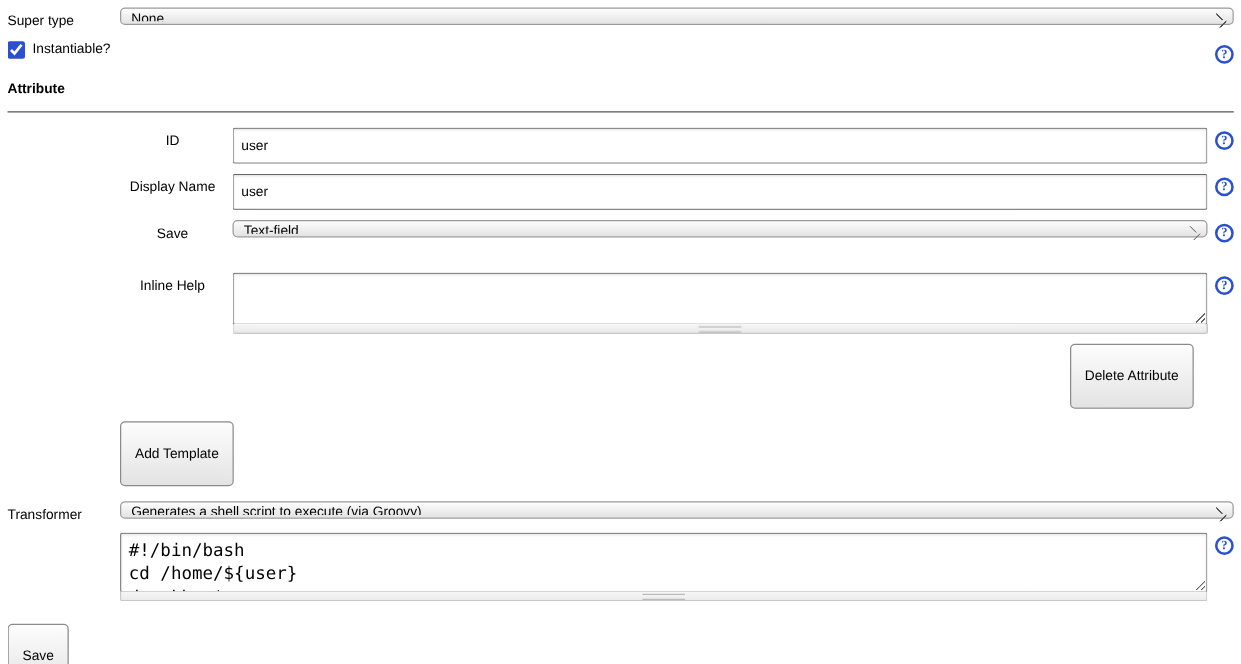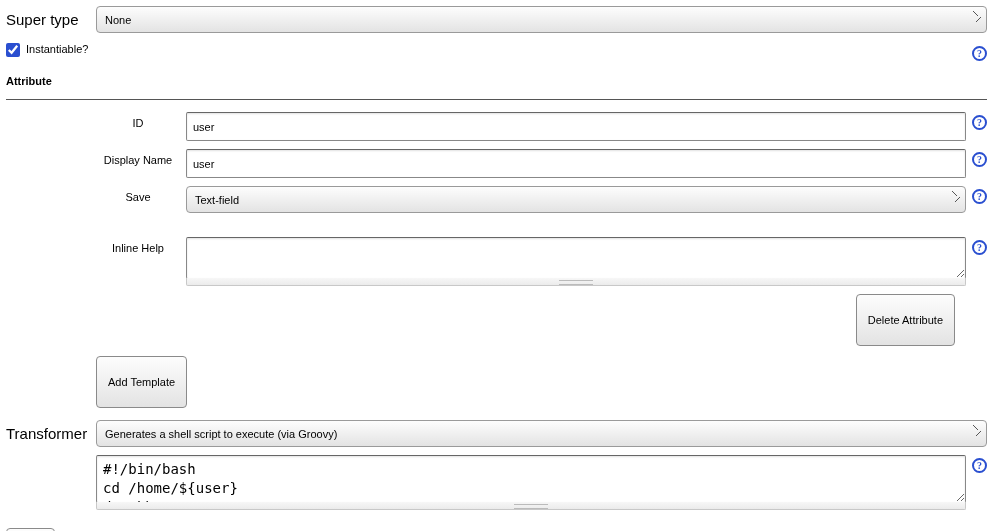--- a/index.html
+++ b/index.html
@@ -16,21 +16,21 @@
     display: flex;
     align-items: flex-start;
     margin-bottom: 8px;
   }
   .label {
     width: 90px;
     flex-shrink: 0;
     text-align: left;
     padding-top: 5px;
     padding-right: 6px;
-    font-size: 15px;
+    font-size: 11px;
   }
   .label-wide {
     width: 190px;
     flex-shrink: 0;
     text-align: left;
     padding-top: 5px;
     padding-right: 6px;
     font-size: 11px;
   }
   .indent-label {
@@ -42,21 +42,21 @@
     padding-right: 6px;
     font-size: 11px;
   }
   .control-col {
     flex: 1;
     display: flex;
     align-items: flex-start;
   }
   .select {
     flex: 1;
-    height: 27px;
+    height: 14px;
     border: 1px solid #9a9a9a;
     border-radius: 4px;
     background: linear-gradient(#fdfdfd, #e3e3e3);
     font-family: inherit;
     font-size: 11px;
     padding: 2px 22px 2px 8px;
     appearance: none;
     position: relative;
   }
   .select-wrap {

